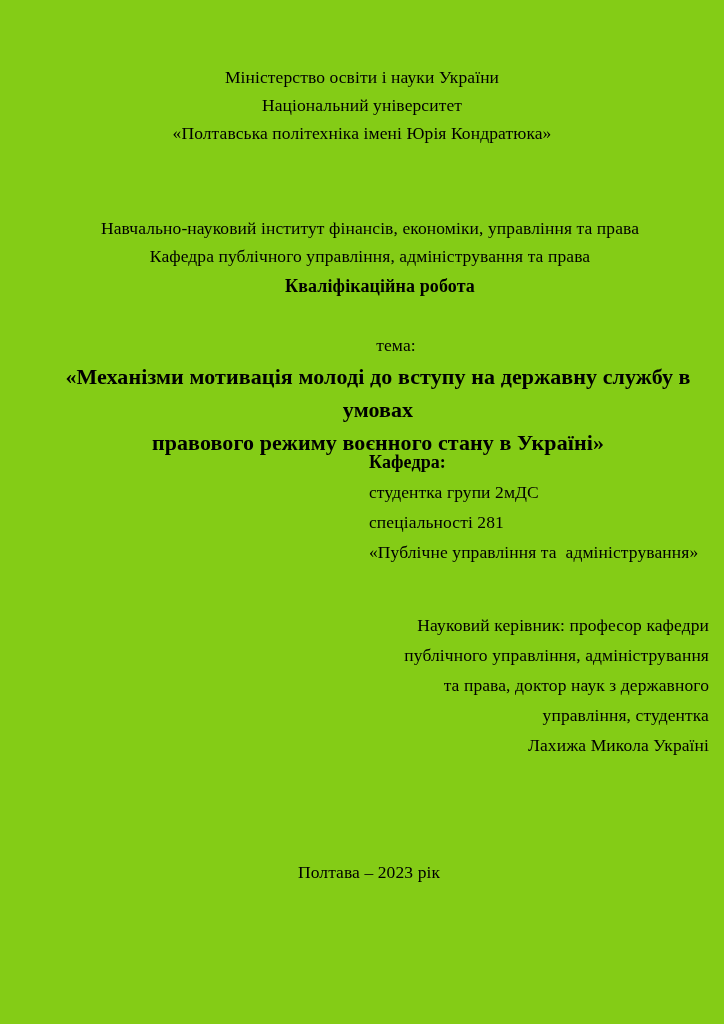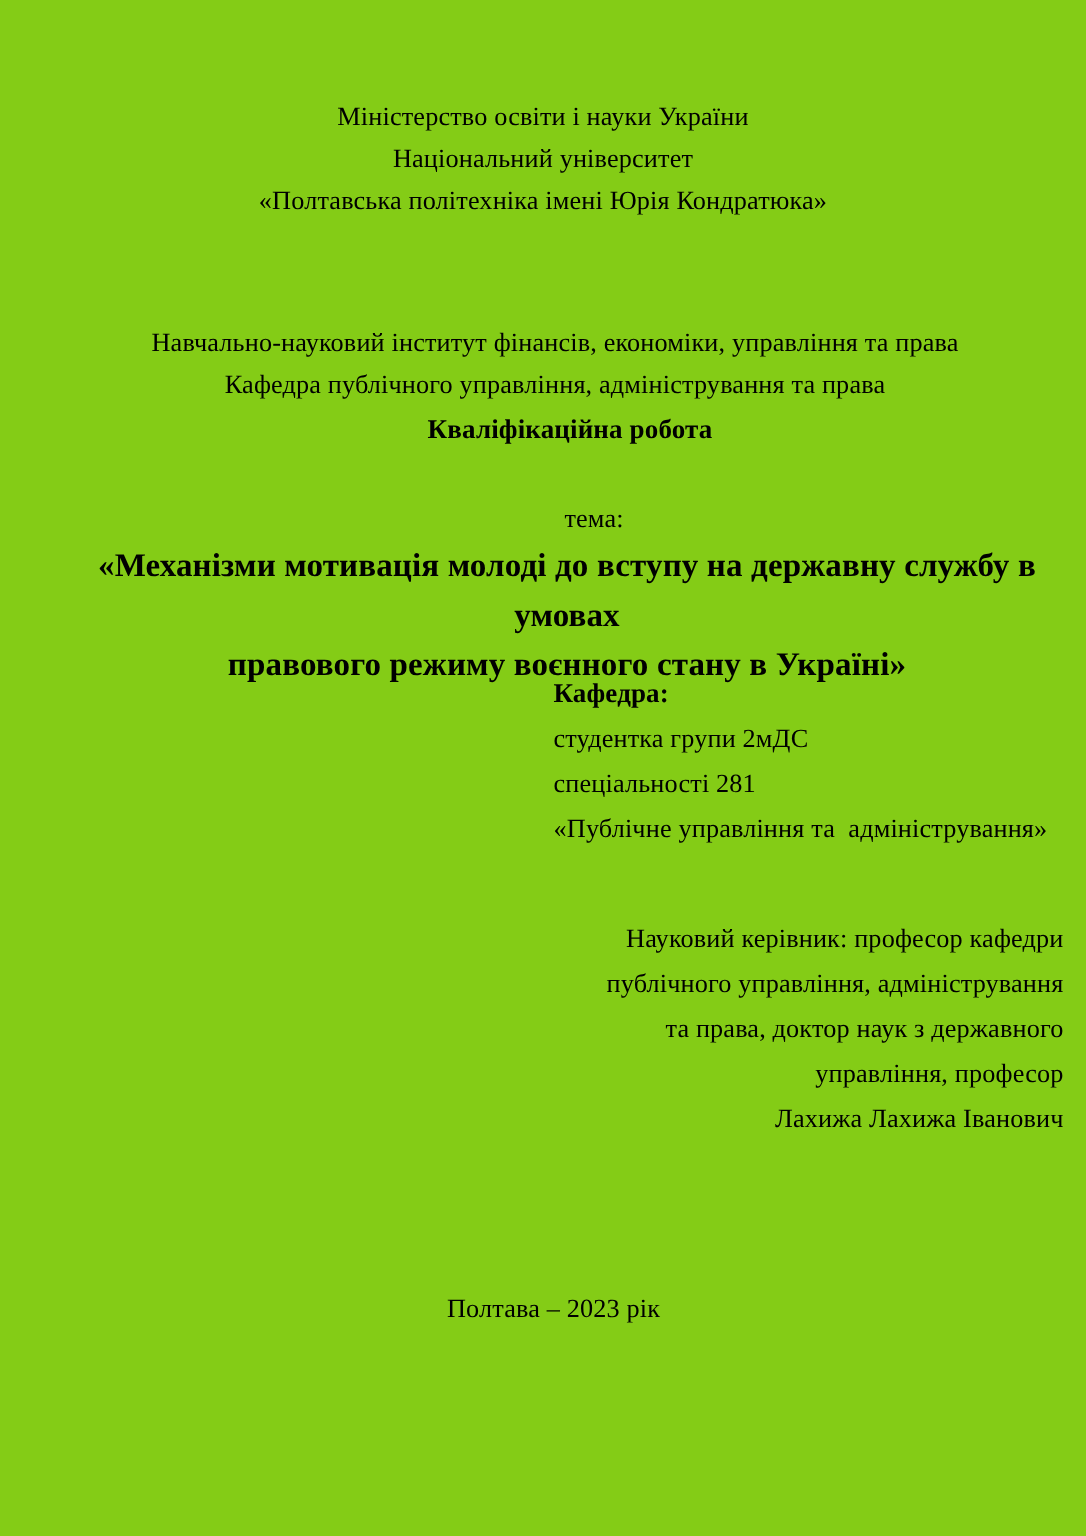--- a/index.html
+++ b/index.html
@@ -147,21 +147,21 @@
     <div class="line heading">Кафедра:</div>
     <div class="line">студентка групи 2мДС</div>
     <div class="line">спеціальності 281</div>
     <div class="line">«Публічне управління та  адміністрування»</div>
   </div>
 
   <div class="supervisor-col">
     <div class="line">Науковий керівник: професор кафедри</div>
     <div class="line">публічного управління, адміністрування</div>
     <div class="line">та права, доктор наук з державного</div>
-    <div class="line">управління, професор</div>
-    <div class="line">Лахижа Лахижа Іванович</div>
+    <div class="line">управління, студентка</div>
+    <div class="line">Лахижа Микола Україні</div>
   </div>
 
   <div class="footer-block">
     <div class="line">Полтава – 2023 рік</div>
   </div>
 
 </div>
 
 </body></html>

